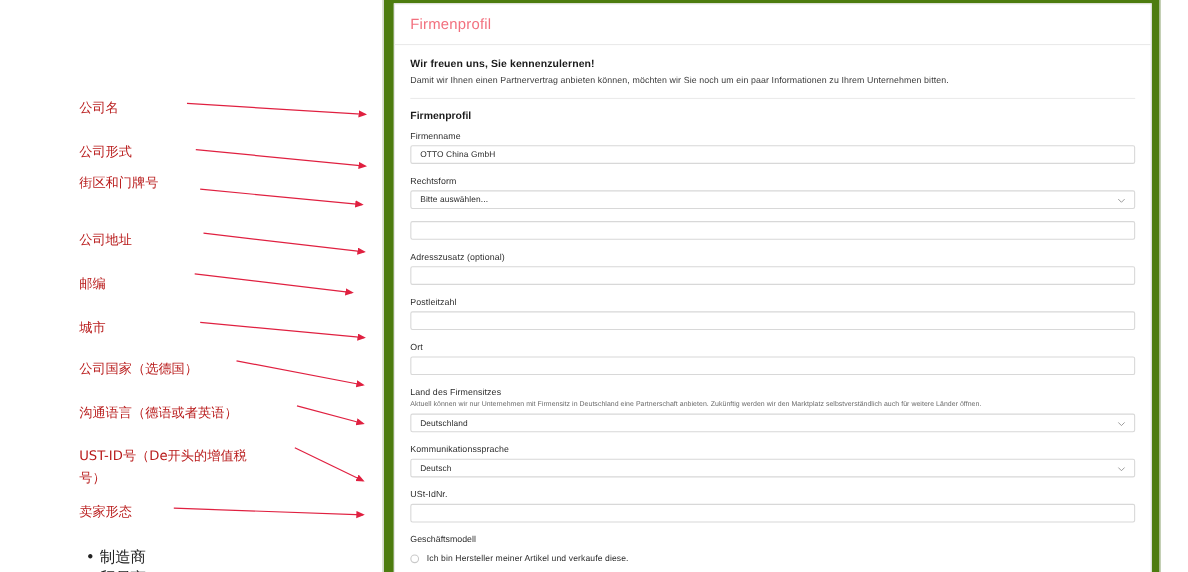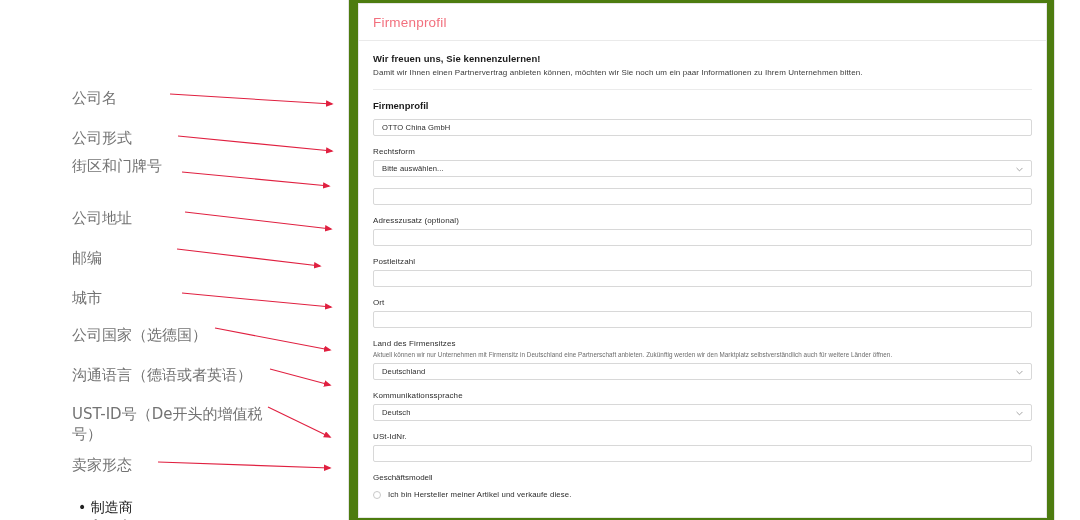--- a/index.html
+++ b/index.html
@@ -16,22 +16,22 @@
   }
 
   
   #annotations {
     position: absolute;
     left: 0; top: 0;
     width: 348px; height: 520px;
   }
   .anno {
     position: absolute;
-    color: #737373;
-    font-size: 15px;
+    color: #b91c1c;
+    font-size: 12px;
     line-height: 20px;
     white-space: pre-line;
     font-family: "DejaVu Sans", sans-serif;
   }
   .anno-sub {
     position: absolute;
     color: #222222;
     font-size: 14px;
     line-height: 19px;
     font-family: "DejaVu Sans", sans-serif;
@@ -227,20 +227,21 @@
     <div class="panel-body">
       <p class="intro-title">Wir freuen uns, Sie kennenzulernen!</p>
       <p class="intro-text">Damit wir Ihnen einen Partnervertrag anbieten können, möchten wir Sie noch um ein paar Informationen zu Ihrem Unternehmen bitten.</p>
 
       <div class="hr"></div>
 
       <p class="section-title">Firmenprofil</p>
 
       <div id="fields-container">
           <div class="field">
+            <span class="field-label">Firmenname</span>
             <div class="control">
               <span class="val">OTTO China GmbH</span>
             </div>
           </div>
           <div class="field">
             <span class="field-label">Rechtsform</span>
             <div class="control select">
               <span class="val">Bitte auswählen...</span>
               <span class="chev">
                 <svg viewBox="0 0 10 10" width="7" height="7">

